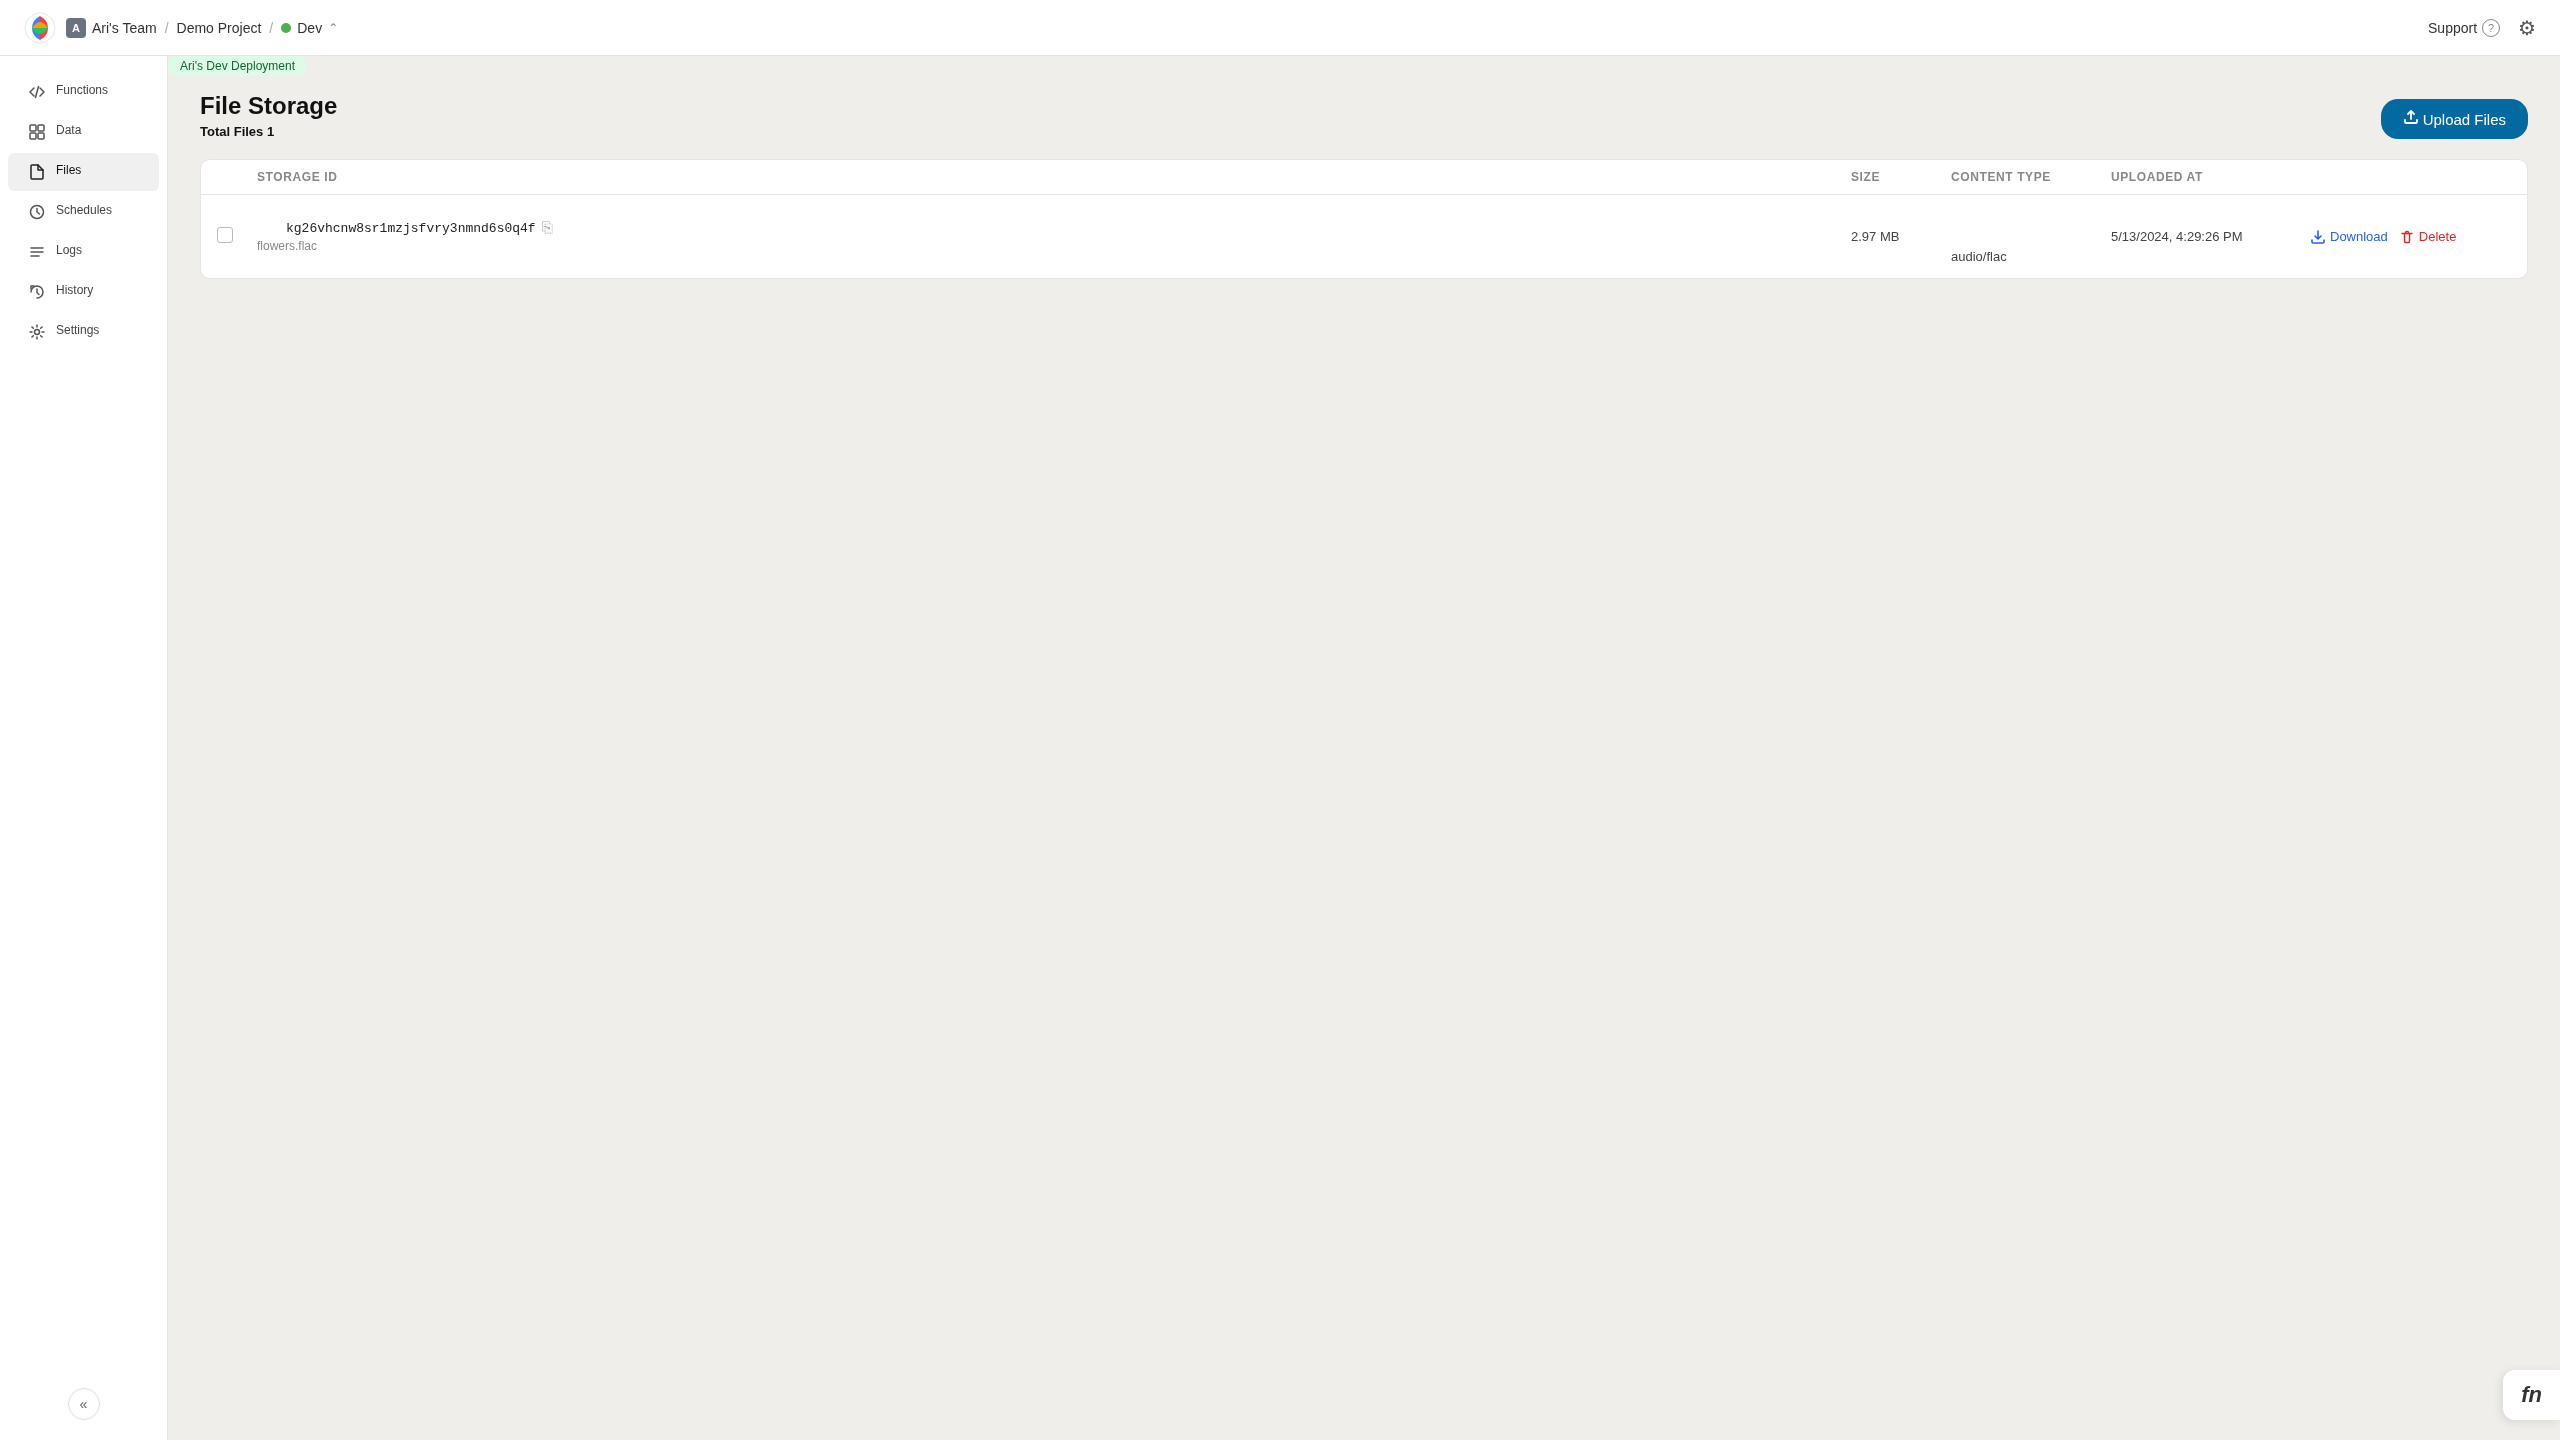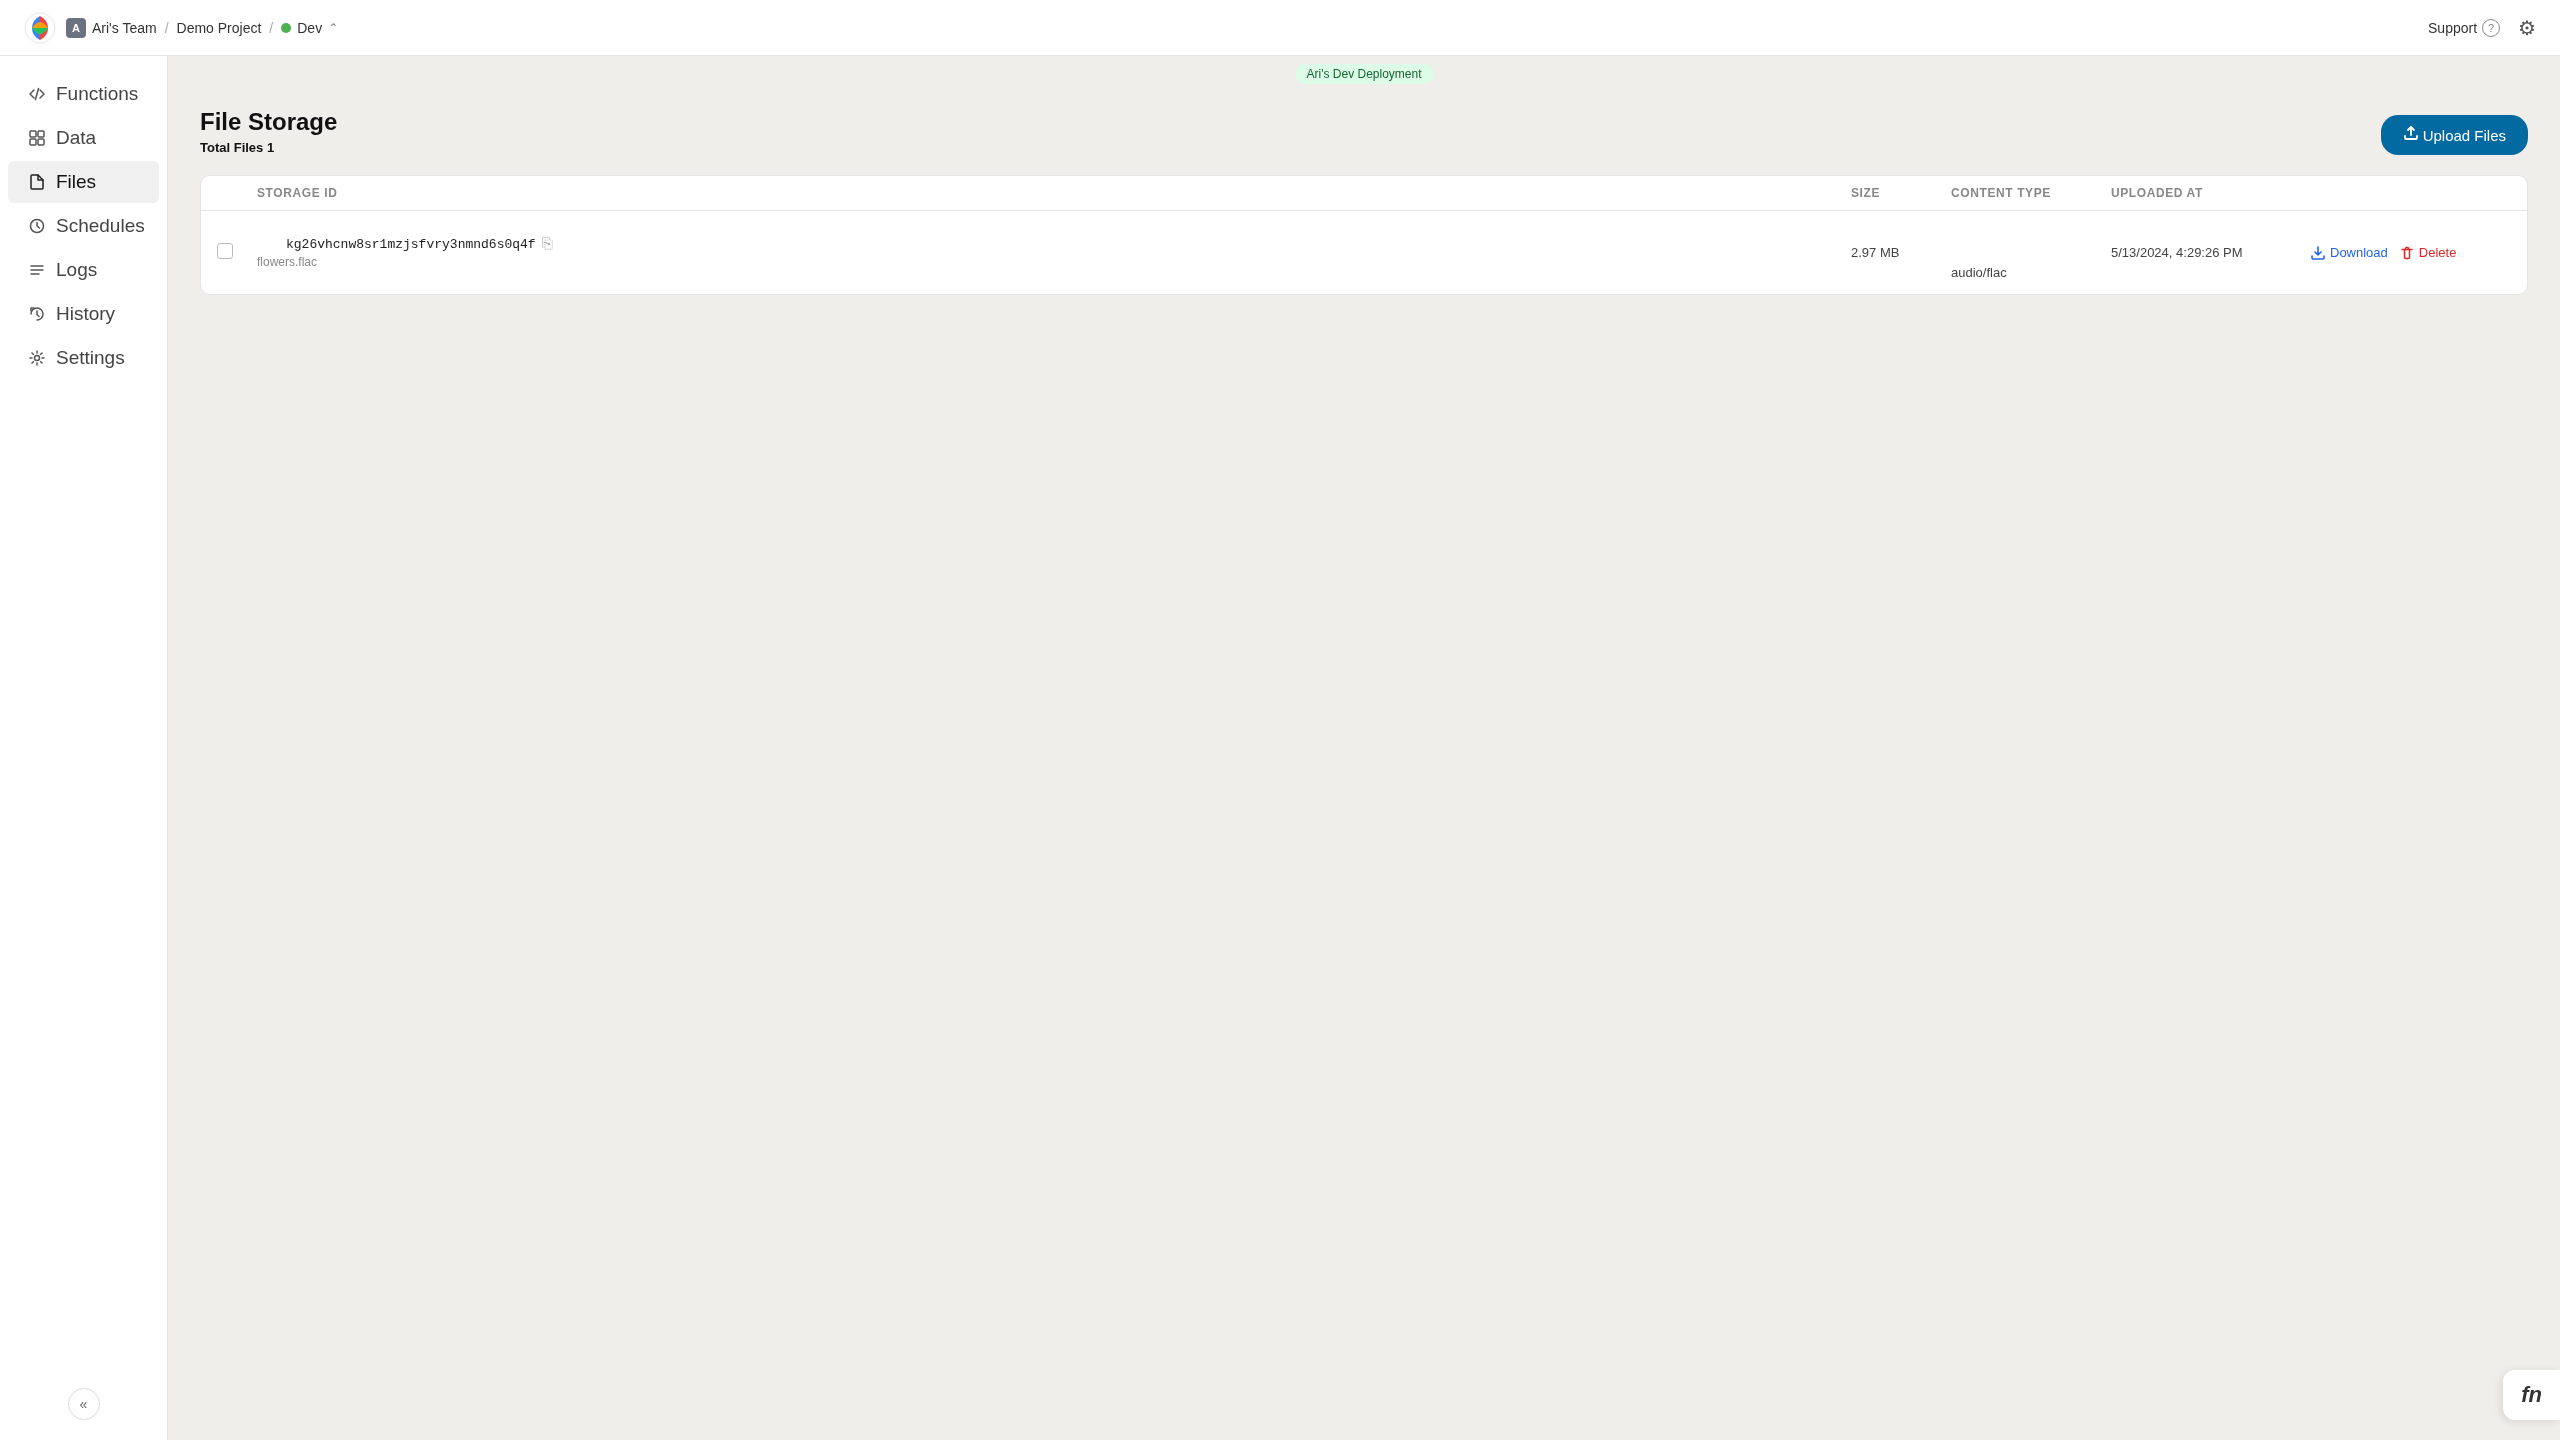--- a/index.html
+++ b/index.html
@@ -33,39 +33,39 @@
 
     
     .app-body { display: flex; flex: 1; overflow: hidden; }
 
     
     .sidebar {
       width: 168px; background: #fff; border-right: 1px solid #e5e5e5;
       display: flex; flex-direction: column; padding: 16px 0; flex-shrink: 0; position: relative;
     }
     .sidebar-item {
-      display: flex; align-items: center; gap: 10px;
-      padding: 10px 20px; font-size: 19px; color: #444; cursor: pointer;
+      display: flex; gap: 10px;
+      padding: 10px 20px; font-size: 12px; color: #444; cursor: pointer;
       border-radius: 6px; margin: 1px 8px;
     }
     .sidebar-item.active { background: #f0f0f0; font-weight: 400; color: #111; }
     .sidebar-item-icon { width: 18px; height: 18px; display: flex; align-items: center; justify-content: center; flex-shrink: 0; }
     .sidebar-collapse {
       position: absolute; bottom: 20px; left: 50%; transform: translateX(-50%);
       width: 32px; height: 32px; border: 1px solid #ddd; border-radius: 50%;
       background: #fff; display: flex; align-items: center; justify-content: center;
       cursor: pointer; color: #666; font-size: 14px;
     }
 
     
     .main-content { flex: 1; overflow-y: auto; padding: 0; position: relative; }
 
     
     .deployment-banner {
-      display: flex; justify-content: center; padding: 8px 0;
+      display: flex; padding: 0 0;
       background: #f0eeeb;
     }
     .deployment-tag {
       background: #dcfce7; color: #166534; font-size: 12px; font-weight: 500;
       padding: 3px 12px; border-radius: 999px;
     }
 
     
     .page-header {
       display: flex; align-items: flex-end; justify-content: space-between;

